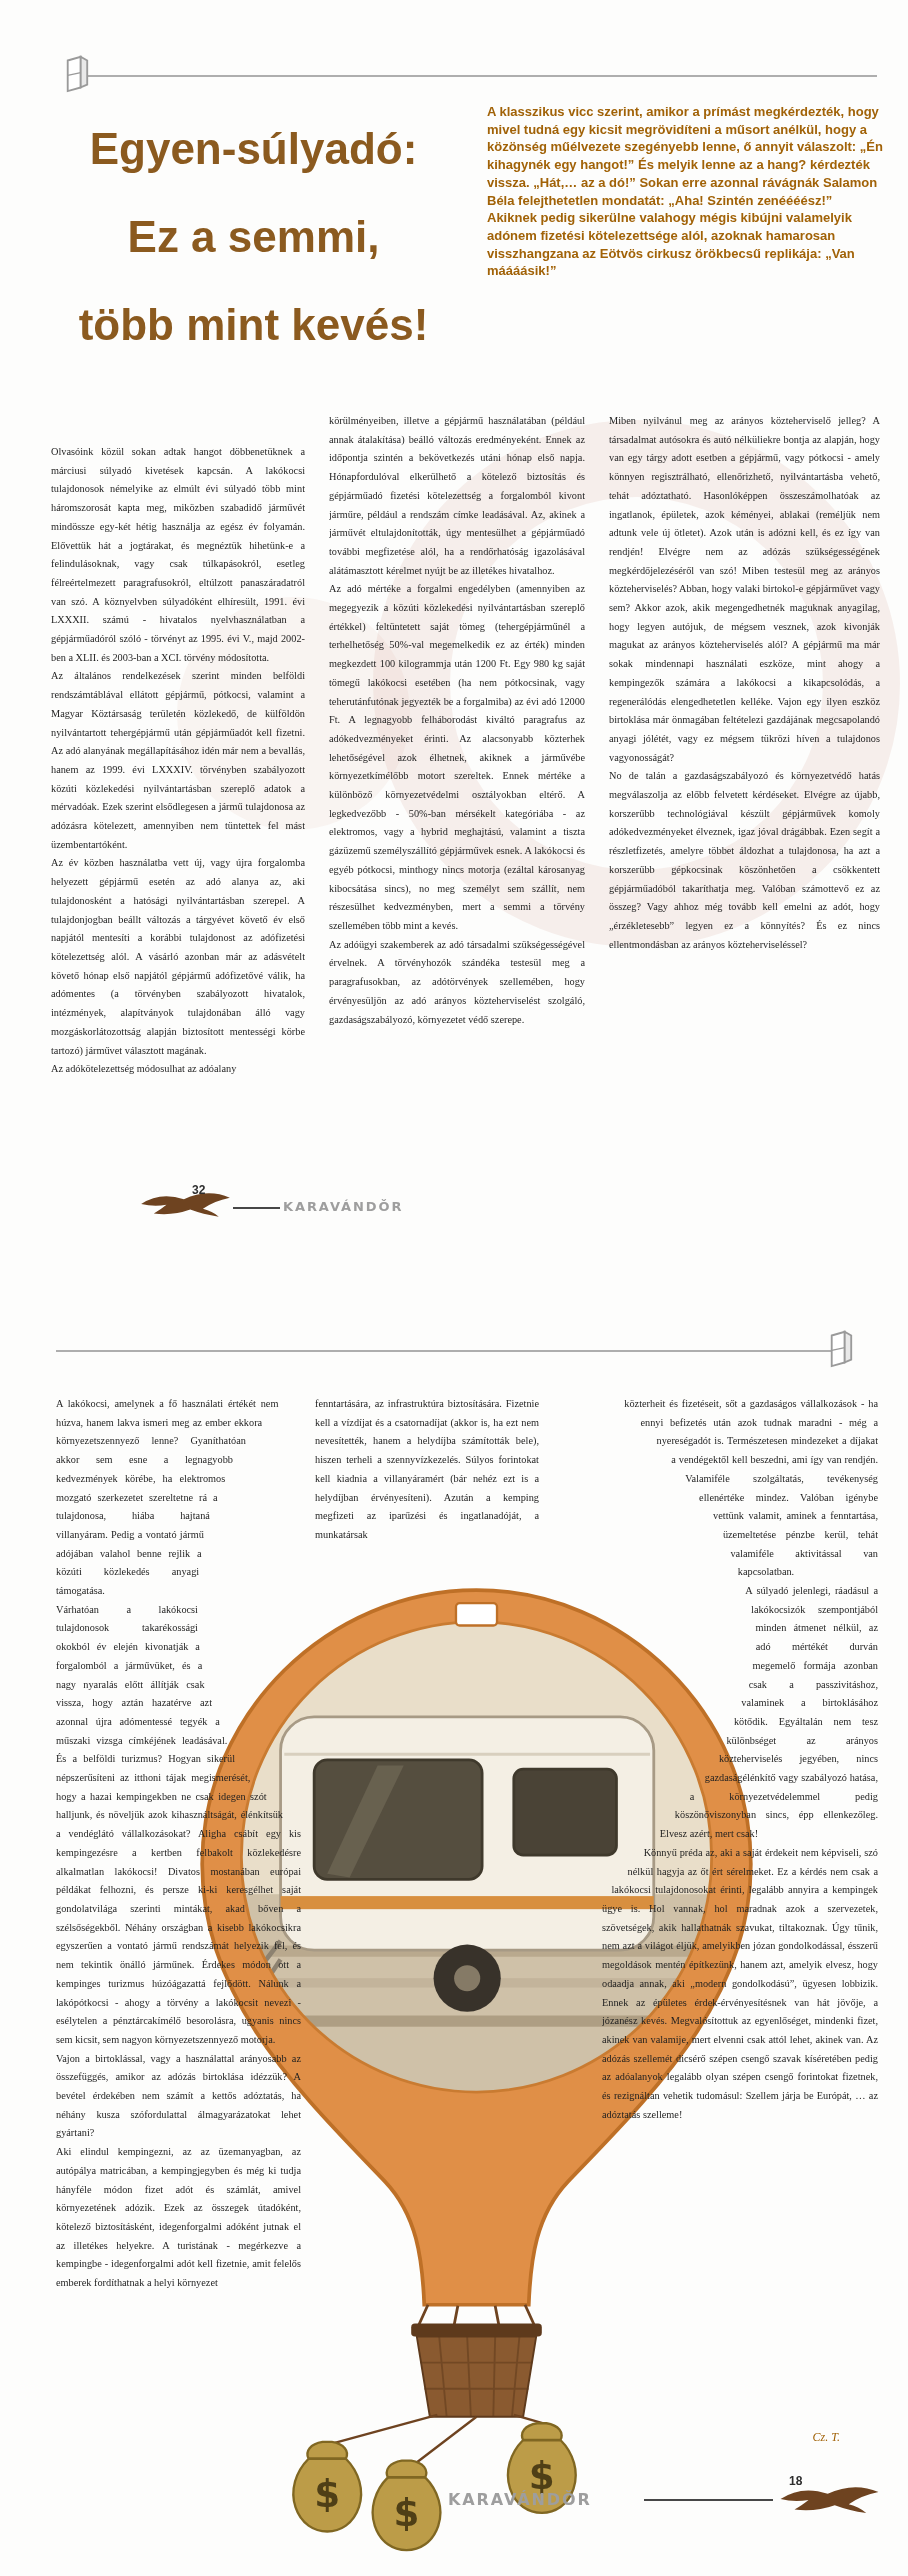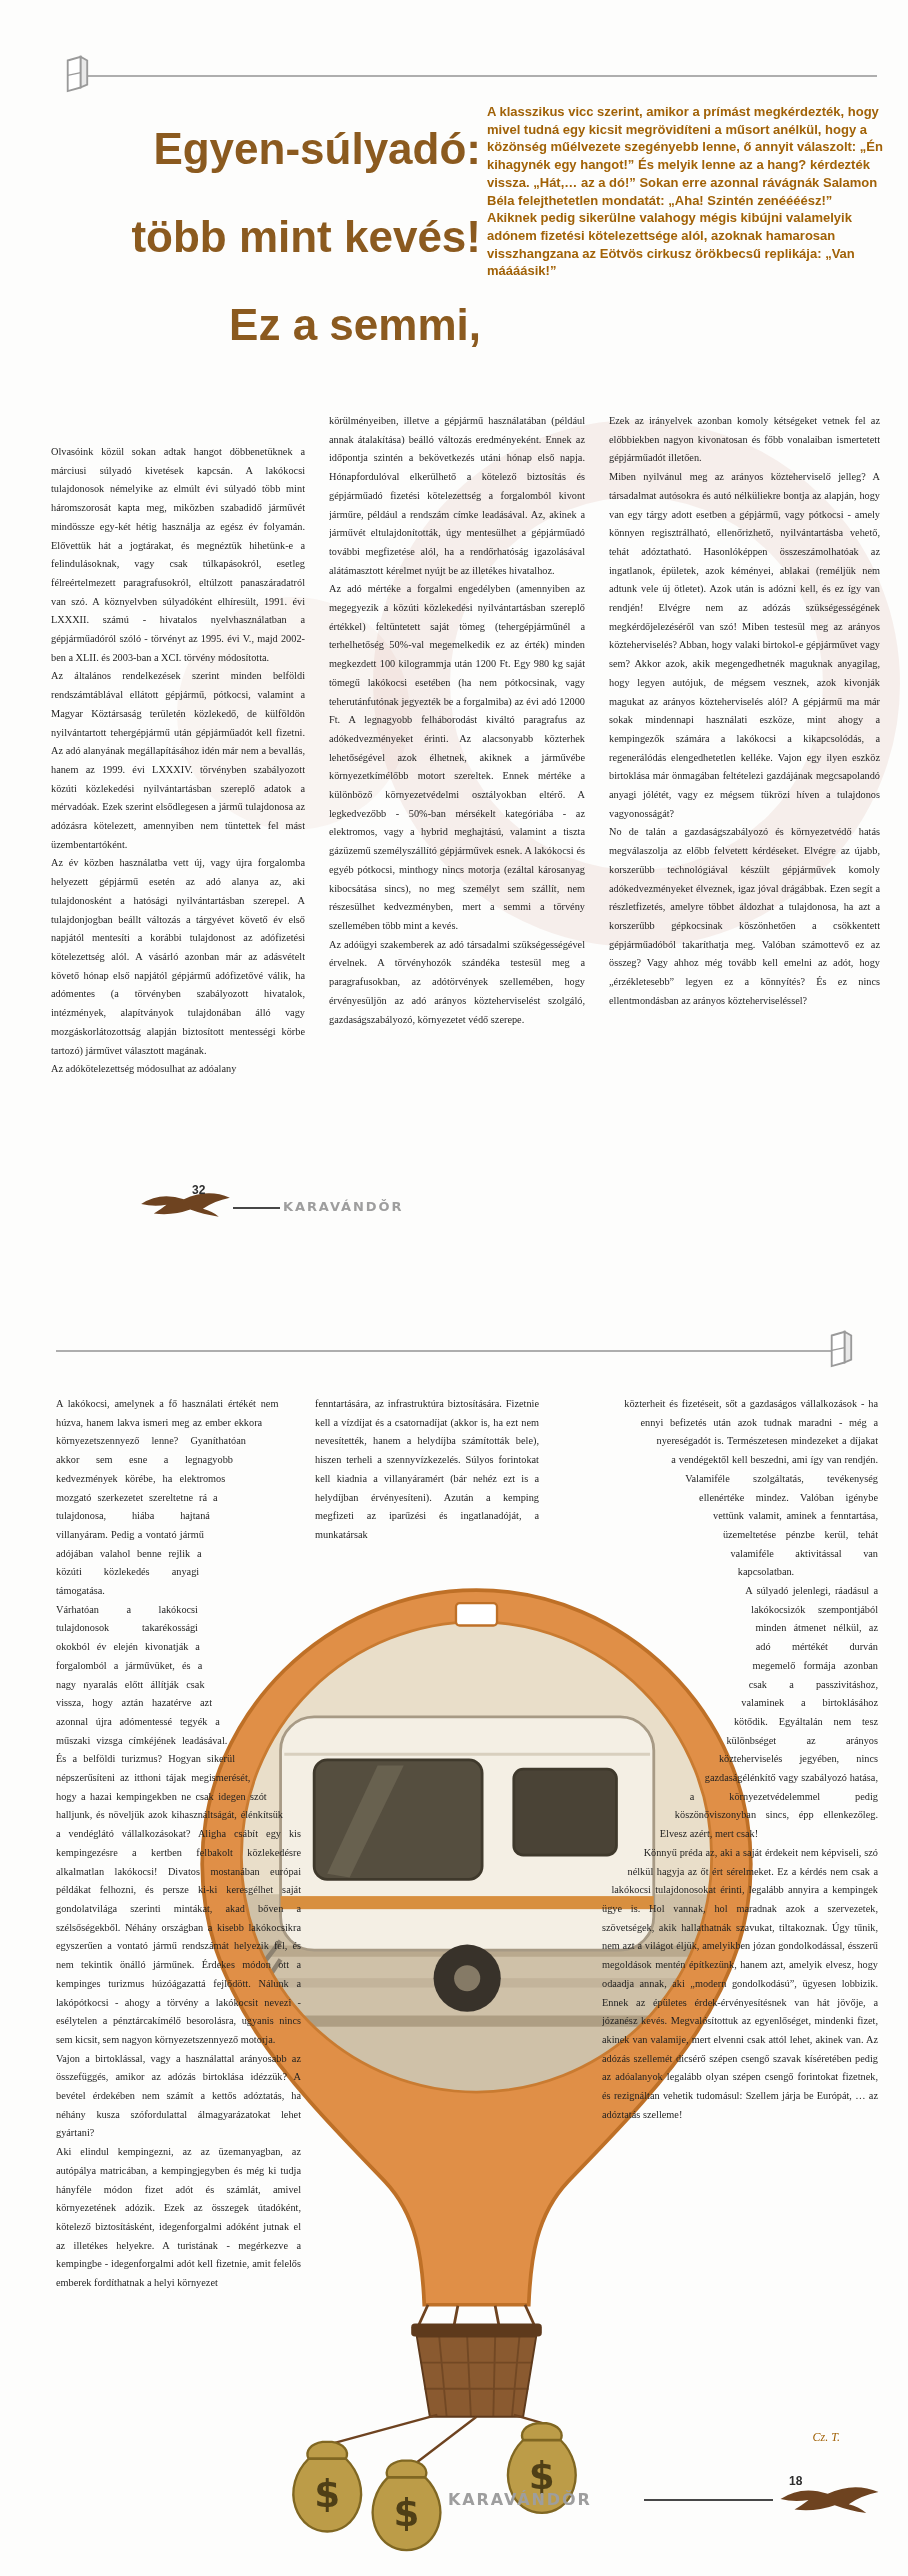--- a/index.html
+++ b/index.html
@@ -3,21 +3,21 @@
 <meta charset="utf-8">
 <style>
   html,body{margin:0;padding:0;background:#ffffff;}
   #canvas{position:relative;width:908px;height:2576px;background:#fdfdfc;overflow:hidden;
           font-family:"Liberation Serif","DejaVu Serif",serif;}
   .rule{position:absolute;height:1.9px;background:#aeaeae;}
   .door{position:absolute;}
   .wm{position:absolute;border-radius:50%;z-index:0;}
   .wm-ring{left:373px;top:420px;width:373px;height:373px;border:77px solid rgba(213,162,150,.16);}
   .wm-blob{left:177px;top:597px;width:233px;height:233px;background:rgba(213,162,150,.10);}
-  .title{position:absolute;left:26px;top:105px;width:455px;text-align:right;z-index:2;
+  .title{position:absolute;left:26px;top:105px;width:455px;text-align:center;z-index:2;
          font-family:"Liberation Sans","DejaVu Sans",sans-serif;font-weight:bold;
          font-size:44px;line-height:88px;color:#8B5A1F;}
   .intro{position:absolute;left:487px;top:103px;width:398px;z-index:2;
          font-family:"Liberation Sans","DejaVu Sans",sans-serif;font-weight:bold;
          font-size:13px;line-height:17.7px;color:#a16207;text-align:left;}
   .bcol{position:absolute;z-index:2;text-align:justify;font-size:10.3px;line-height:18.7px;
         color:#1f1f1f;overflow:hidden;}
   .bcol p{margin:0;}
   .spacer-r{float:right;width:103px;height:425px;margin-top:259px;
             shape-outside:polygon(103px 0px,42px 70px,11.2px 145px,2.8px 212px,11.2px 280px,42px 355px,103px 425px);
@@ -45,41 +45,40 @@
 
   <div class="rule" style="left:79px;top:75px;width:798px;"></div>
   <svg class="door" style="left:63px;top:54px;" width="28" height="39" viewBox="0 0 30 42">
     <path d="M5,7 L19,3 L19,36 L5,40 Z" fill="#ffffff" stroke="#9a9a9a" stroke-width="2"></path>
     <path d="M19,3 L26,7 L26,33 L19,36 Z" fill="#e9e9e9" stroke="#9a9a9a" stroke-width="2"></path>
     <line x1="5" y1="23" x2="19" y2="20" stroke="#9a9a9a" stroke-width="1.5"></line>
   </svg>
 
   <div class="title">
     <div>Egyen-súlyadó:</div>
+    <div>Ez a semmi,</div>
     <div>több mint kevés!</div>
-    <div>Ez a semmi,</div>
   </div>
 
   <div class="intro">A klasszikus vicc szerint, amikor a prímást megkérdezték, hogy mivel tudná egy kicsit megrövidíteni a műsort anélkül, hogy a közönség műélvezete szegényebb lenne, ő annyit válaszolt: „Én kihagynék egy hangot!” És melyik lenne az a hang?  kérdezték vissza. „Hát,… az a dó!” Sokan erre azonnal rávágnák Salamon Béla felejthetetlen mondatát: „Aha! Szintén zenéééész!” Akiknek pedig sikerülne valahogy mégis kibújni valamelyik adónem fizetési kötelezettsége alól, azoknak hamarosan visszhangzana az Eötvös cirkusz örökbecsű replikája: „Van máááásik!”</div>
 
   <div class="bcol" style="left:51px;top:412px;width:254px;height:758px;margin-top:31px;">
     <p>Olvasóink közül sokan adtak hangot döbbenetüknek a márciusi súlyadó kivetések kapcsán. A lakókocsi tulajdonosok némelyike az elmúlt évi súlyadó több mint háromszorosát kapta meg, miközben szabadidő járművét mindössze egy-két hétig használja az egész év folyamán. Elővettük hát a jogtárakat, és megnéztük hihetünk-e a felindulásoknak, vagy csak túlkapásokról, esetleg félreértelmezett paragrafusokról, eltúlzott panaszáradatról van szó. A köznyelvben súlyadóként elhíresült, 1991. évi LXXXII. számú - hivatalos nyelvhasználatban a gépjárműadóról szóló - törvényt az 1995. évi V., majd 2002-ben a XLII. és 2003-ban a XCI. törvény módosította.</p>
     <p>Az általános rendelkezések szerint minden belföldi rendszámtáblával ellátott gépjármű, pótkocsi, valamint a Magyar Köztársaság területén közlekedő, de külföldön nyilvántartott tehergépjármű után gépjárműadót kell fizetni. Az adó alanyának megállapításához idén már nem a bevallás, hanem az 1999. évi LXXXIV. törvényben szabályozott közúti közlekedési nyilvántartásban szereplő adatok a mérvadóak. Ezek szerint elsődlegesen a jármű tulajdonosa az adózásra kötelezett, amennyiben nem tüntettek fel mást üzembentartóként.</p>
     <p>Az év közben használatba vett új, vagy újra forgalomba helyezett gépjármű esetén az adó alanya az, aki tulajdonosként a hatósági nyilvántartásban szerepel. A tulajdonjogban beállt változás a tárgyévet követő év első napjától mentesíti a korábbi tulajdonost az adófizetési kötelezettség alól. A vásárló azonban már az adásvételt követő hónap első napjától gépjármű adófizetővé válik, ha adómentes (a törvényben szabályozott hivatalok, intézmények, alapítványok tulajdonában álló vagy mozgáskorlátozottság alapján biztosított mentességi körbe tartozó) járművet választott magának.</p>
     <p>Az adókötelezettség módosulhat az adóalany</p>
   </div>
 
   <div class="bcol" style="left:329px;top:412px;width:256px;height:758px;">
     <p>körülményeiben, illetve a gépjármű használatában (például annak átalakítása) beálló változás eredményeként. Ennek az időpontja szintén a bekövetkezés utáni hónap első napja. Hónapfordulóval elkerülhető a kötelező biztosítás és gépjárműadó fizetési kötelezettség a forgalomból kivont járműre, például a rendszám címke leadásával. Az, akinek a járművét eltulajdonították, úgy mentesülhet a gépjárműadó további megfizetése alól, ha a rendőrhatóság igazolásával alátámasztott kérelmet nyújt be az illetékes hivatalhoz.</p>
     <p>Az adó mértéke a forgalmi engedélyben (amennyiben az megegyezik a közúti közlekedési nyilvántartásban szereplő értékkel) feltüntetett saját tömeg (tehergépjárműnél a terhelhetőség 50%-val megemelkedik ez az érték) minden megkezdett 100 kilogrammja után 1200 Ft. Egy 980 kg saját tömegű lakókocsi esetében (ha nem pótkocsinak, vagy teherutánfutónak jegyezték be a forgalmiba) az évi adó 12000 Ft. A legnagyobb felháborodást kiváltó paragrafus az adókedvezményeket érinti. Az alacsonyabb közterhek lehetőségével azok élhetnek, akiknek a járművébe környezetkímélőbb motort szereltek. Ennek mértéke a különböző környezetvédelmi osztályokban eltérő. A legkedvezőbb - 50%-ban mérsékelt kategóriába - az elektromos, vagy a hybrid meghajtású, valamint a tiszta gázüzemű személyszállító gépjárművek esnek. A lakókocsi és egyéb pótkocsi, minthogy nincs motorja (ezáltal károsanyag kibocsátása sincs), no meg személyt sem szállít, nem részesülhet kedvezményben, mert a semmi a törvény szellemében több mint a kevés.</p>
     <p>Az adóügyi szakemberek az adó társadalmi szükségességével érvelnek. A törvényhozók szándéka testesül meg a paragrafusokban, az adótörvények szellemében, hogy érvényesüljön az adó arányos közteherviselést szolgáló, gazdaságszabályozó, környezetet védő szerepe.</p>
   </div>
 
   <div class="bcol" style="left:609px;top:412px;width:271px;height:758px;">
-    <p>Ezek az irányelvek azonban komoly kétségeket vetnek fel az előbbiekben nagyon kivonatosan és főbb vonalaiban ismertetett gépjárműadót illetően.</p>
     <p>Miben nyilvánul meg az arányos közteherviselő jelleg? A társadalmat autósokra és autó nélküliekre bontja az alapján, hogy van egy tárgy  adott esetben a gépjármű, vagy pótkocsi - amely könnyen regisztrálható, ellenőrizhető, nyilvántartásba vehető, tehát adóztatható. Hasonlóképpen összeszámolhatóak az ingatlanok, épületek, azok kéményei, ablakai (reméljük nem adtunk vele új ötletet). Azok után is adózni kell, és ez így van rendjén! Elvégre nem az adózás szükségességének megkérdőjelezéséről van szó! Miben testesül meg az arányos közteherviselés? Abban, hogy valaki birtokol-e gépjárművet vagy sem? Akkor azok, akik megengedhetnék maguknak anyagilag, hogy legyen autójuk, de mégsem vesznek, azok kivonják magukat az arányos közteherviselés alól? A gépjármű ma már sokak mindennapi használati eszköze, mint ahogy a kempingezők számára a lakókocsi a kikapcsolódás, a regenerálódás elengedhetetlen kelléke. Vajon egy ilyen eszköz birtoklása már önmagában feltételezi gazdájának megcsapolandó anyagi jólétét, vagy ez mégsem tükrözi híven a tulajdonos vagyonosságát?</p>
     <p>No de talán a gazdaságszabályozó és környezetvédő hatás megválaszolja az előbb felvetett kérdéseket. Elvégre az újabb, korszerűbb technológiával készült gépjárművek komoly adókedvezményeket élveznek, igaz jóval drágábbak. Ezen segít a részletfizetés, amelyre többet áldozhat a tulajdonosa, ha azt a korszerűbb gépkocsinak köszönhetően a csökkentett gépjárműadóból takaríthatja meg. Valóban számottevő ez az összeg? Vagy ahhoz még tovább kell emelni az adót, hogy „érzékletesebb” legyen ez a könnyítés? És ez nincs ellentmondásban az arányos közteherviseléssel?</p>
   </div>
 
   <svg class="bird" style="left:138px;top:1189px;" width="95" height="30" viewBox="0 0 120 36">
     <path d="M4,18 Q28,2 58,12 Q88,-2 116,10 Q96,14 82,24 Q94,27 102,34 Q82,31 66,25 Q44,33 20,30 Q30,24 36,19 Q20,22 4,18 Z" fill="#6E4320"></path>
   </svg>
   <div class="pagenum" style="left:192px;top:1183px;font-size:12px;">32</div>
   <div class="footer-line" style="left:233px;top:1207px;width:47px;"></div>
   <div class="brand" style="left:283px;top:1199px;font-size:13px;">KARAVÁNDǑR</div>

